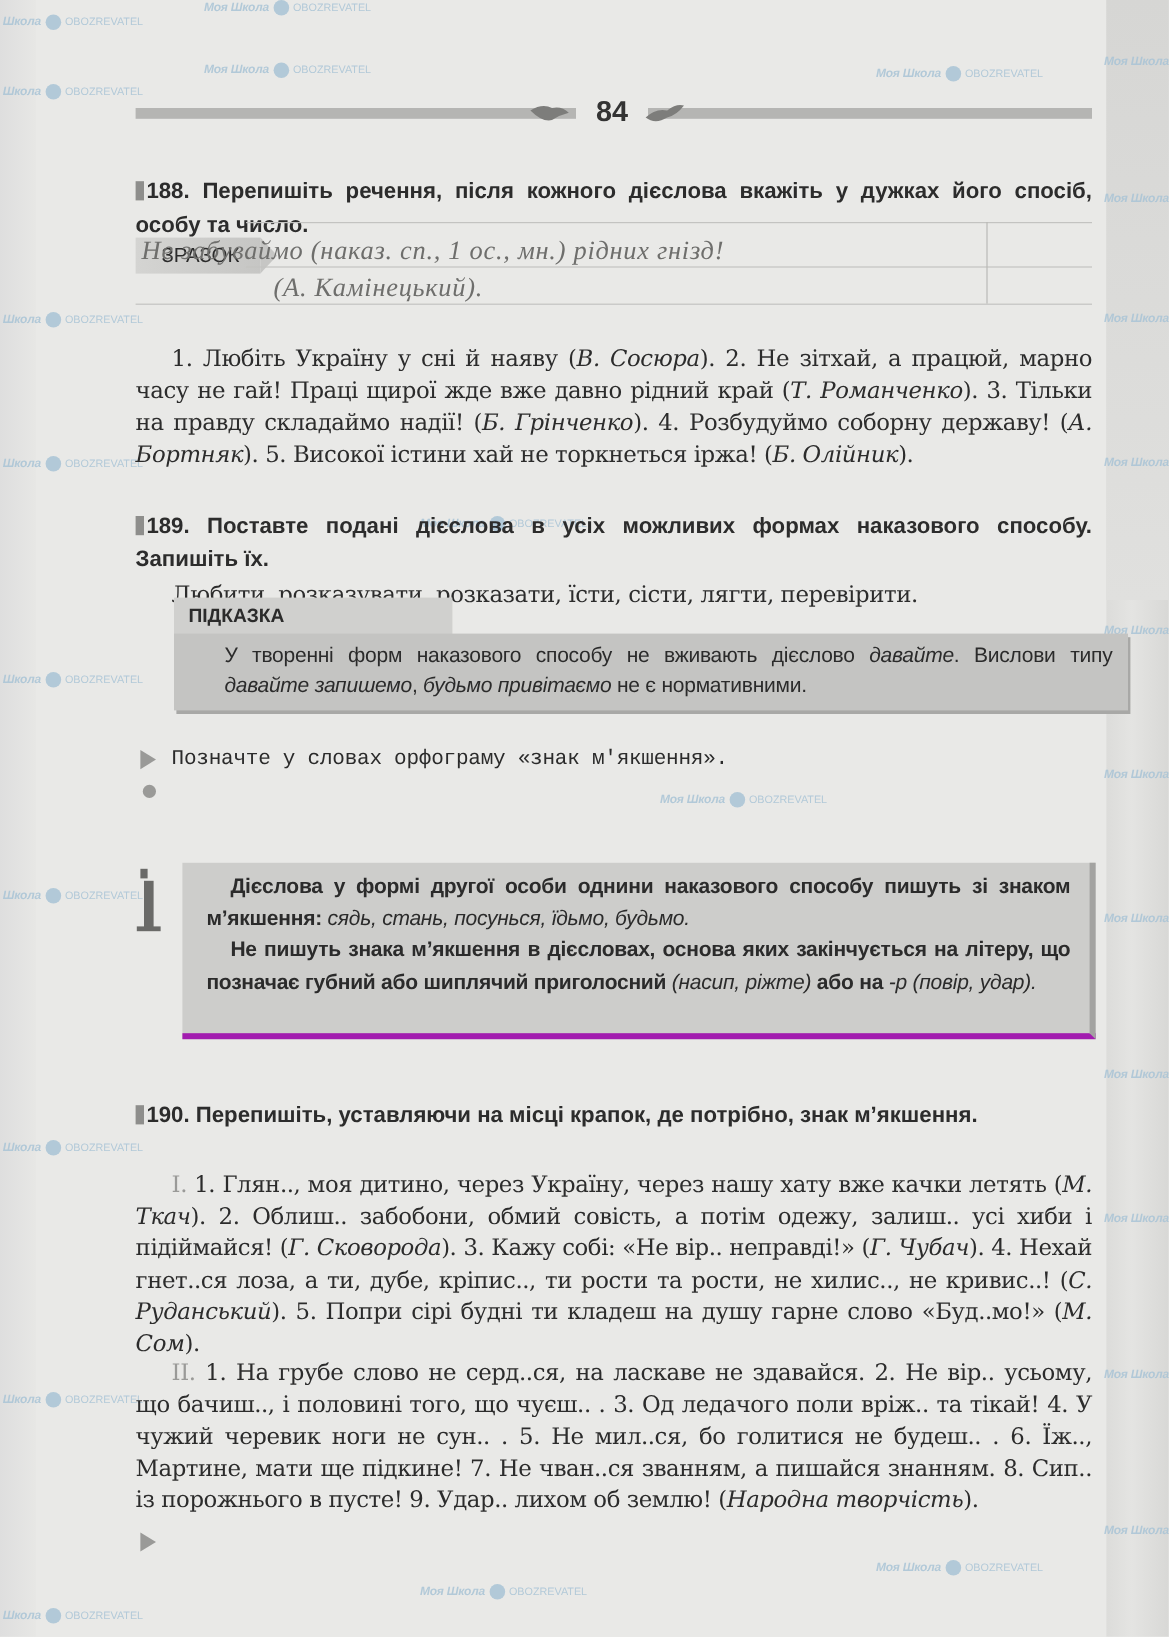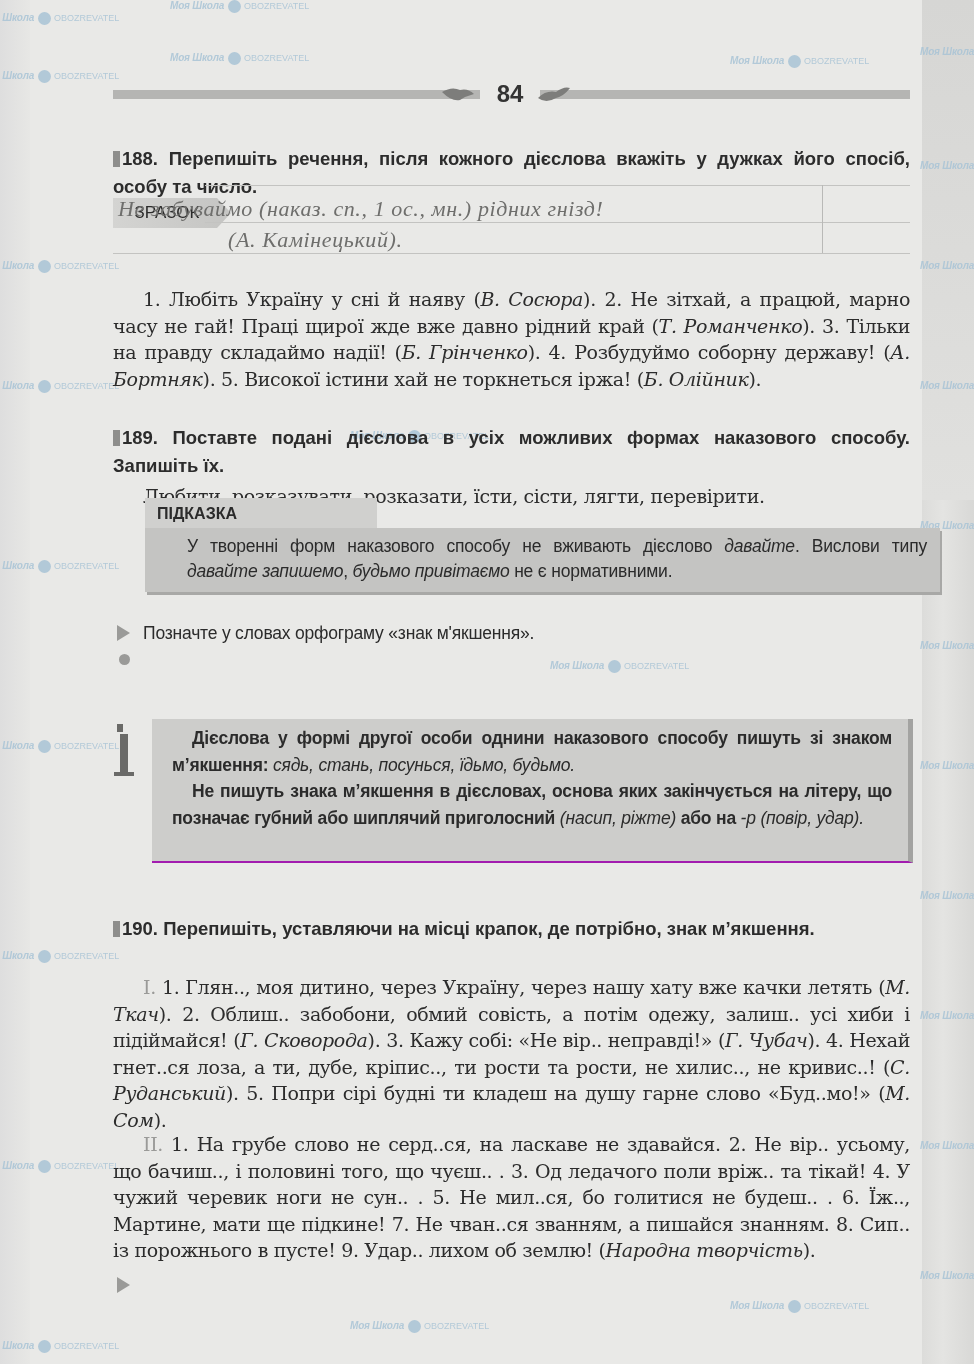--- a/index.html
+++ b/index.html
@@ -89,34 +89,34 @@
   }
   .hint-text {
     position: absolute; left: 42px; top: 6px; width: 740px;
     font-family: "Liberation Sans", sans-serif; font-size: 17.5px; line-height: 25px;
     color: #2b2b2b; text-align: justify; letter-spacing: -0.2px;
   }
 
   .bullets { position: absolute; left: 113px; top: 620px; width: 797px; }
   .bullet-row {
     position: relative; padding-left: 30px;
-    font-family: Liberation Sans, sans-serif; font-size: 17.5px; line-height: 26px;
+    font-family: Liberation Mono, monospace; font-size: 17.5px; line-height: 26px;
     color: #2b2b2b; text-align: justify; letter-spacing: -0.2px;
   }
   .arrow-icon {
     position: absolute; left: 4px; top: 5px; width: 0; height: 0;
     border-left: 13px solid #9a9a98; border-top: 8px solid transparent; border-bottom: 8px solid transparent;
   }
   .dot-icon {
     position: absolute; left: 6px; top: 8px; width: 11px; height: 11px; border-radius: 50%; background: #9a9a98;
   }
 
   .rule-box {
     position: absolute; left: 152px; top: 719px; width: 756px; height: 142px;
-    background: #cdcdcb; border-right: 5px solid #a3a3a1; border-bottom: 2px solid #a21caf;
+    background: #cdcdcb; border-right: 5px solid #a3a3a1; border-bottom: 5px solid #a21caf;
   }
   .rule-text {
     position: absolute; left: 20px; top: 6px; width: 720px;
     font-family: "Liberation Sans", sans-serif; font-size: 17.5px; line-height: 26.5px;
     color: #2b2b2b; text-align: justify; letter-spacing: -0.2px;
   }
   .rule-text b { font-weight: bold; }
   .rule-text i { font-style: italic; font-weight: normal; }
   .rule-text .indent { display: inline-block; width: 0; padding-left: 20px; }
   .info-icon { position: absolute; left: 112px; top: 722px; width: 22px; height: 56px; }

